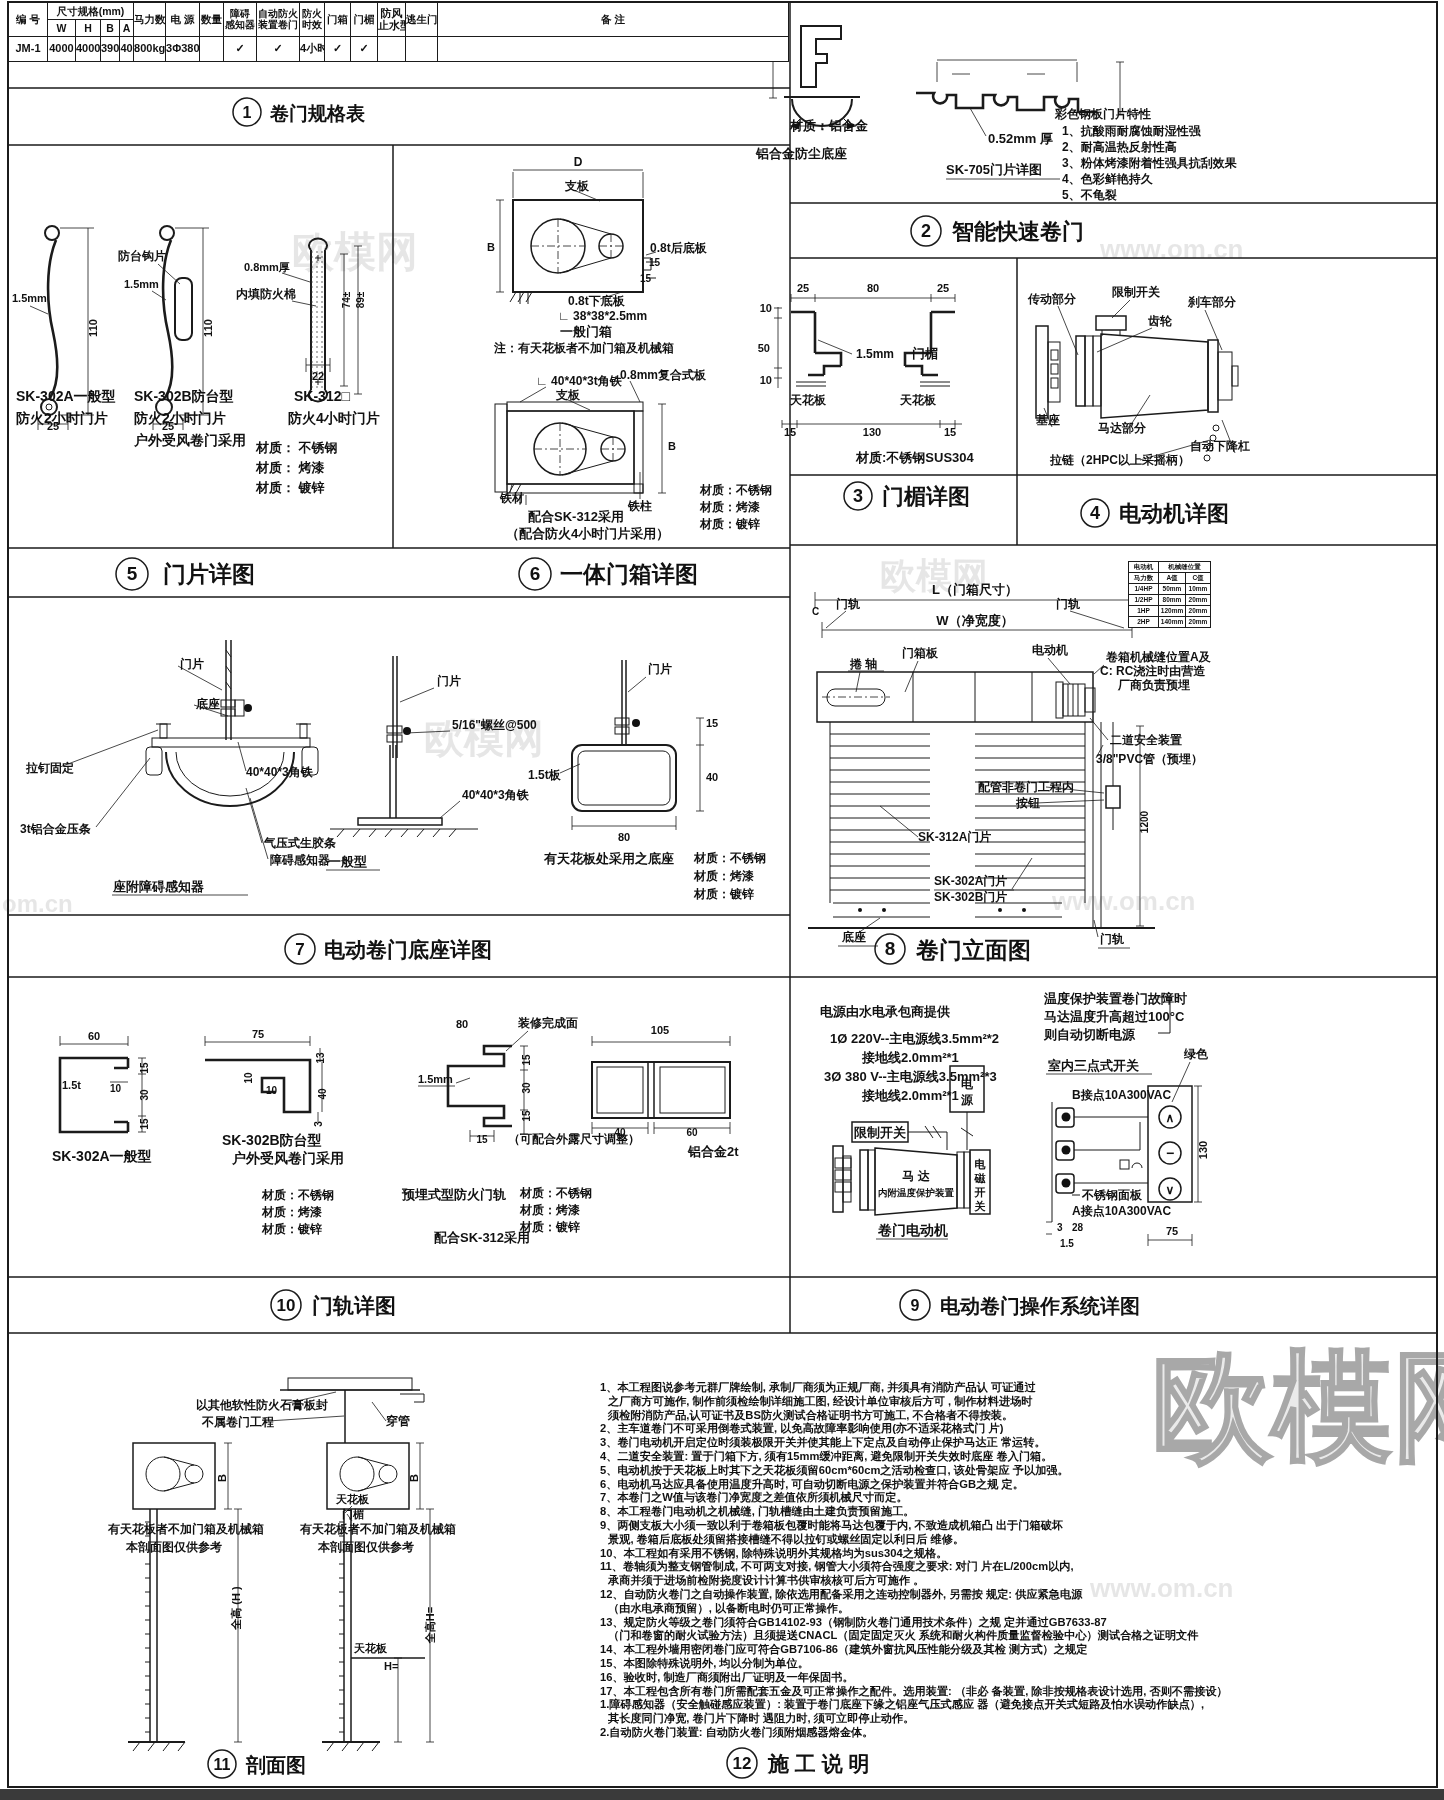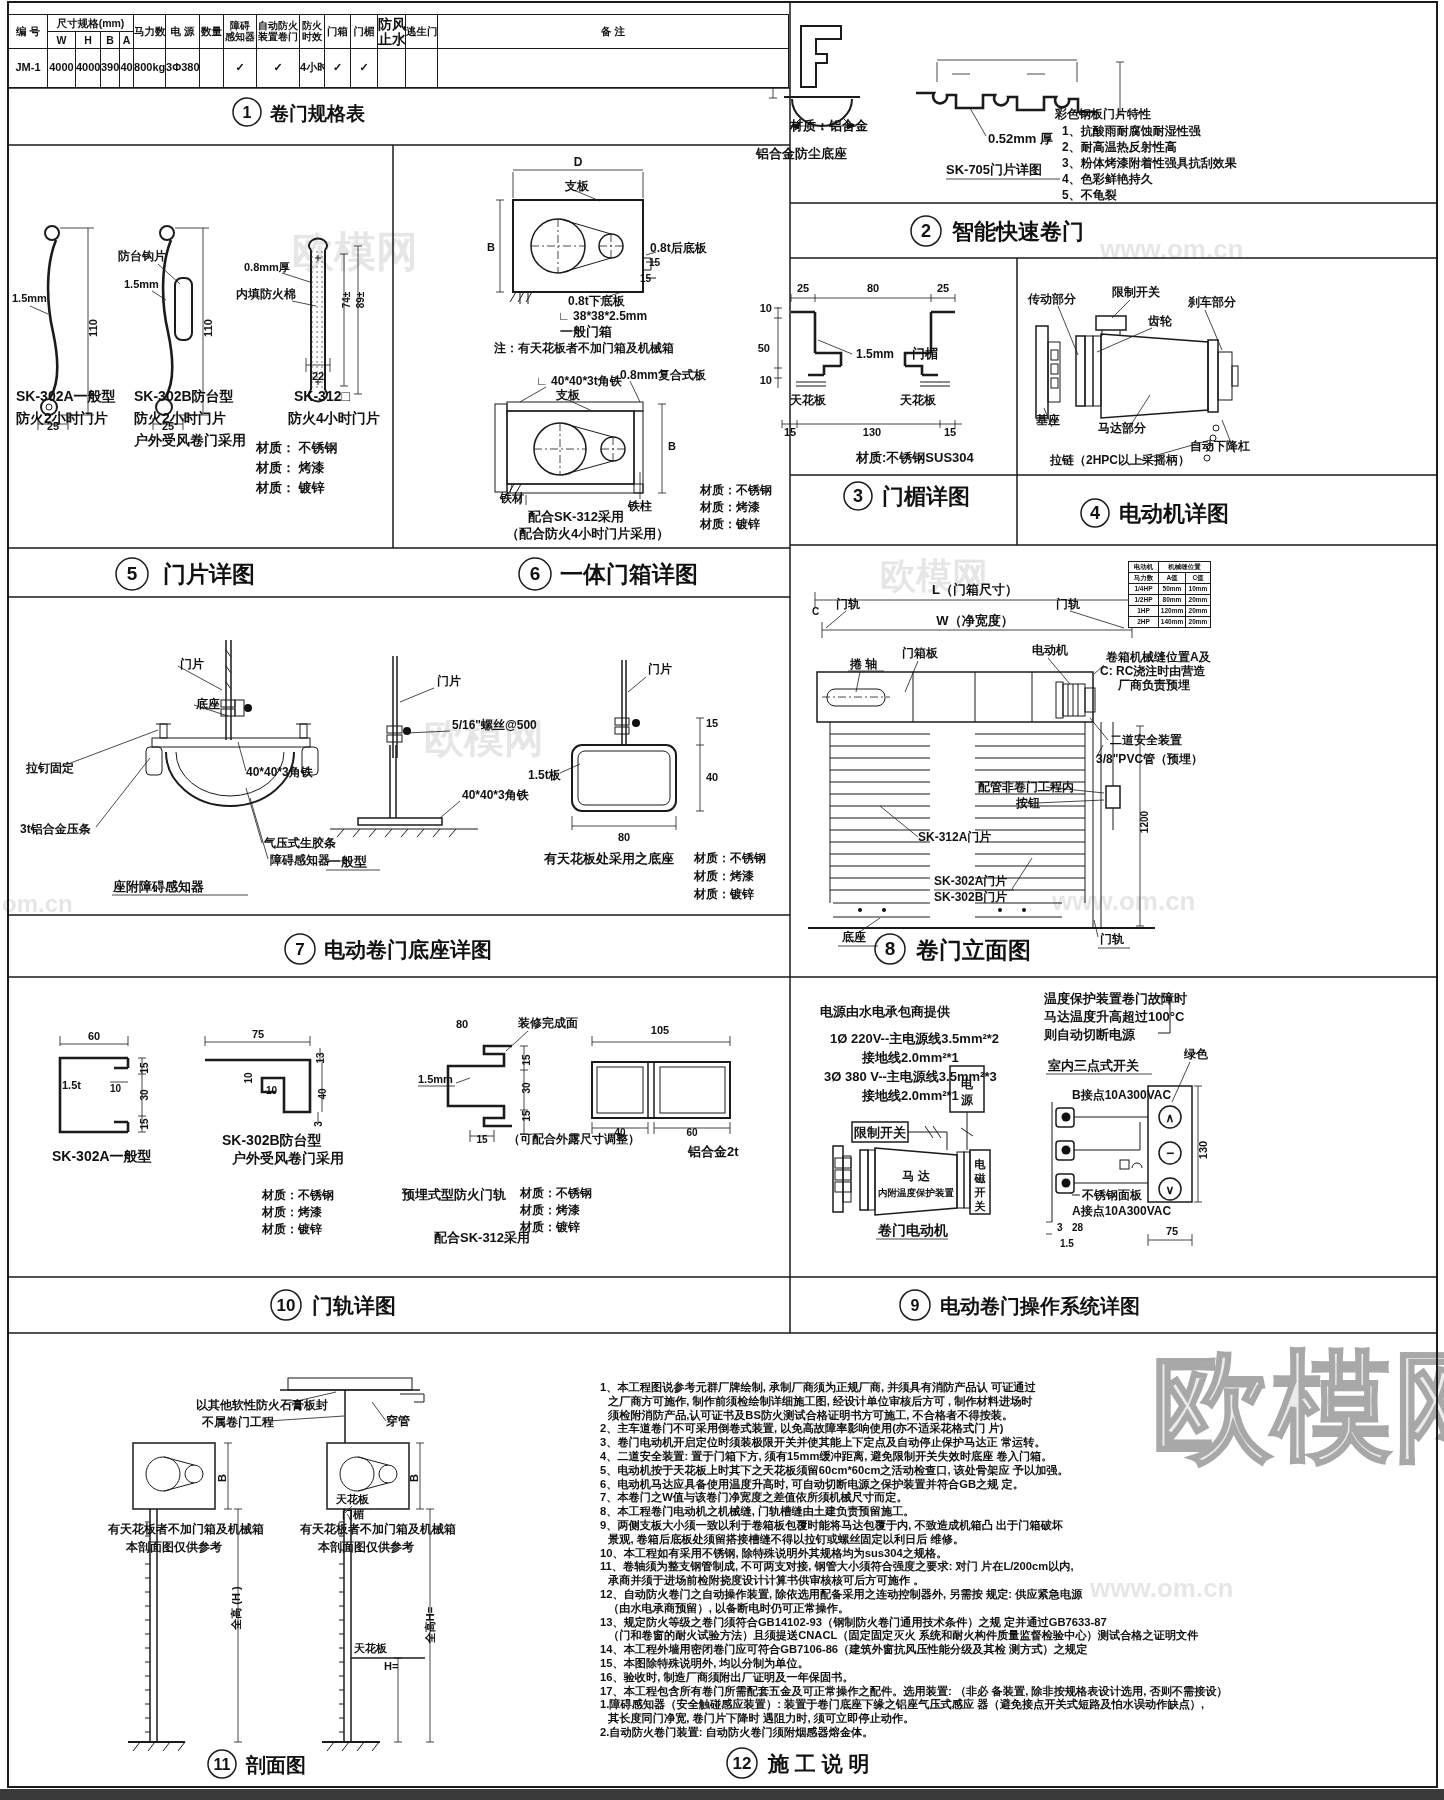--- a/index.html
+++ b/index.html
@@ -10,22 +10,22 @@
   .s15{stroke:#1b1b1b;stroke-width:1.5;fill:none}
   .s2{stroke:#1b1b1b;stroke-width:2;fill:none}
   .s3{stroke:#1b1b1b;stroke-width:2.6;fill:none}
   .dim{stroke:#1b1b1b;stroke-width:0.8;fill:none}
   .fillb{fill:#111;stroke:none}
   .wm{fill:#d7d7d7;opacity:.6;font-weight:700}
   .wmbig{fill:rgba(195,195,195,.35);stroke:#a8a8a8;stroke-width:2.4;font-weight:700}
   table{border-collapse:collapse;table-layout:fixed;position:absolute;background:#fff}
   td,th{border:1.6px solid #1b1b1b;padding:0;margin:0;text-align:center;vertical-align:middle;
         font-weight:700;color:#111;white-space:nowrap;overflow:hidden}
-  .spec{left:8px;top:14px;width:780px;font-size:10.5px;line-height:1.04}
-  .spec .d{font-size:11px;height:39px}
+  .spec{left:8px;top:2px;width:780px;font-size:10.5px;line-height:1.04}
+  .spec .d{font-size:11px;height:25px}
   .spec th{height:16px}
   .mt{left:1128px;top:561px;width:82px;font-size:6.5px;line-height:1}
   .mt td,.mt th{border-width:.8px;height:10px}
 </style>
 </head>
 <body>
 
 <div id="page">
 
 <svg id="sheet" width="1444" height="1800" viewBox="0 0 1444 1800">
@@ -612,21 +612,21 @@
     <th rowspan="2" style="font-size:10px">
       <div>自动防火</div>
       <div>装置卷门</div>
           </th>
     <th rowspan="2" style="font-size:10px">
       <div>防火</div>
       <div>时效</div>
           </th>
     <th rowspan="2">门箱</th>
     <th rowspan="2">门楣</th>
-    <th rowspan="2" style="font-size:14px">
+    <th rowspan="2" style="font-size:11px">
       <div>防风</div>
       <div>止水型</div>
           </th>
     <th rowspan="2">逃生门</th>
     <th rowspan="2">备        注</th>
   </tr>
   <tr>
     <th>W</th>
     <th>H</th>
     <th>B</th>

